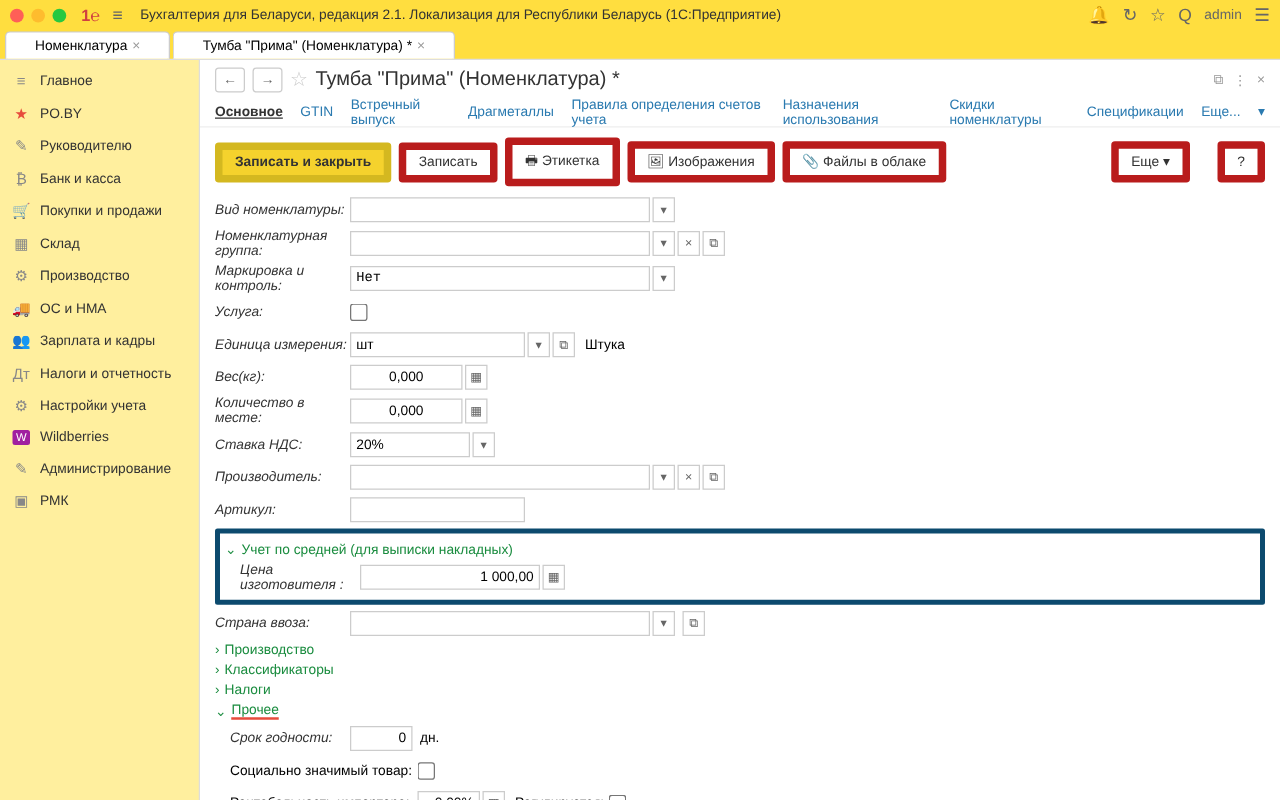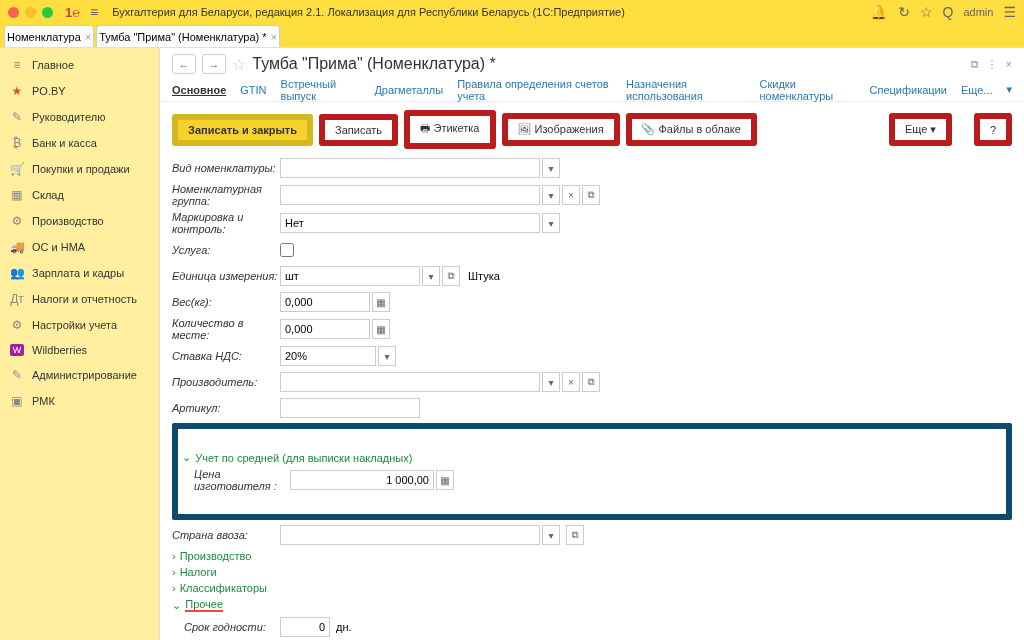--- a/index.html
+++ b/index.html
@@ -7,21 +7,21 @@
 .titlebar { height: 24px; background: #ffde3f; display: flex; align-items: center; padding: 0 8px; gap: 6px; }
 .traffic { display: flex; gap: 6px; }
 .traffic span { width: 11px; height: 11px; border-radius: 50%; display: inline-block; }
 .red { background: #ff5f57; } .yellow { background: #febc2e; } .green { background: #28c840; }
 .logo1c { font-weight: bold; color: #d04040; font-size: 13px; margin-left: 6px; }
 .hamburger { margin-left: 4px; color: #666; font-size: 14px; }
 .title-text { margin-left: 8px; color: #333; }
 .title-right { margin-left: auto; display: flex; gap: 10px; align-items: center; color: #666; }
 .title-right span { font-size: 14px; }
 .tabbar { height: 24px; background: #ffde3f; display: flex; align-items: flex-end; padding: 0 4px; border-bottom: 1px solid #ddd; }
-.tab { background: #fff; border: 1px solid #ccc; border-bottom: none; padding: 3px 2px; margin-right: 2px; border-radius: 4px 4px 0 0; display: flex; align-items: center; gap: 4px; height: 22px; }
+.tab { background: #fff; border: 1px solid #ccc; border-bottom: none; padding: 3px 23px; margin-right: 2px; border-radius: 4px 4px 0 0; display: flex; align-items: center; gap: 4px; height: 22px; }
 .tab .close { color: #999; font-size: 11px; }
 .main { display: flex; height: calc(100% - 48px); }
 .sidebar { width: 160px; background: #ffef9e; border-right: 1px solid #ddd; padding: 4px 0; overflow-y: auto; }
 .nav-item { display: flex; align-items: center; gap: 8px; padding: 6px 10px; color: #333; cursor: pointer; }
 .nav-icon { width: 14px; text-align: center; color: #888; font-size: 12px; }
 .content { flex: 1; display: flex; flex-direction: column; overflow: hidden; }
 .content-head { padding: 6px 12px 4px; display: flex; align-items: center; gap: 6px; }
 .nav-btn { border: 1px solid #ccc; background: #fff; width: 24px; height: 20px; border-radius: 3px; color: #666; }
 .star { color: #ccc; font-size: 16px; }
 .page-title { font-size: 16px; font-weight: normal; color: #333; }
@@ -31,30 +31,30 @@
 .tabs-row .active { font-weight: bold; color: #333; text-decoration: underline; }
 .toolbar { padding: 8px 12px; display: flex; gap: 6px; align-items: center; }
 .btn { border: 6px solid #b91c1c; background: #fff; padding: 4px 10px; border-radius: 3px; cursor: pointer; color: #333; }
 .btn-primary { background: #f5d22d; border-color: #d4b820; font-weight: bold; }
 .toolbar-right { margin-left: auto; display: flex; gap: 22px; }
 .form-body { padding: 0 12px 12px; overflow-y: auto; flex: 1; }
 .form-row { display: flex; align-items: center; margin-bottom: 4px; min-height: 22px; }
 .form-label { width: 108px; color: #333; flex-shrink: 0; font-style: italic; }
 .input-wrap { display: flex; align-items: center; gap: 2px; }
 input[type=text], select, .field { border: 1px solid #ccc; height: 20px; padding: 0 4px; background: #fff; font-size: 11px; }
-.field-md { width: 260px; }
+.field-md { width: 240px; font-family: Liberation Mono, monospace; }
 .field-sm { width: 140px; }
-.field-xs { width: 90px; text-align: left; }
+.field-xs { width: 90px; text-align: center; }
 .field-xxs { width: 50px; text-align: right; }
 .mini-btn { border: 1px solid #ccc; background: #fff; width: 18px; height: 20px; font-size: 10px; color: #666; padding: 0; }
 .section { color: #1a8c3f; margin: 4px 0; cursor: pointer; display: flex; align-items: center; gap: 4px; }
 .section.open::before { content: "⌄"; color: #1a8c3f; }
 .section.closed::before { content: "›"; color: #1a8c3f; }
 .indent { margin-left: 12px; }
-.hl-red { border: 6px solid #0c4a6e; padding: 18px 4px; border-radius: 2px; }
+.hl-red { border: 4px solid #0c4a6e; padding: 2px 4px; border-radius: 2px; }
 .checkbox { width: 14px; height: 14px; }
 .underline-red { border-bottom: 2px solid #e74c3c; display: inline-block; }
 </style>
 </head>
 <body>
 
 <div class="titlebar">
   <div class="traffic">
     <span class="red"></span>
     <span class="yellow"></span>
@@ -274,24 +274,24 @@
             <input type="text" class="field-md" style="">
             <button class="mini-btn">▾</button>
             <button class="mini-btn" style="margin-left:4px">⧉</button>
           </div>
       </div>
 
       <div class="section closed">
           <span>Производство</span>
         </div>
       <div class="section closed">
+          <span>Классификаторы</span>
+        </div>
+      <div class="section closed">
           <span>Налоги</span>
-        </div>
-      <div class="section closed">
-          <span>Классификаторы</span>
         </div>
       <div class="section open">
           <span class="underline-red">Прочее</span>
         </div>
 
       <div class="indent">
         <div class="form-row">
             <span class="form-label" style="width:96px">Срок годности:</span>
           <input type="text" class="field-xxs" value="0" style="">
           <span style="margin-left:6px">дн.</span>

